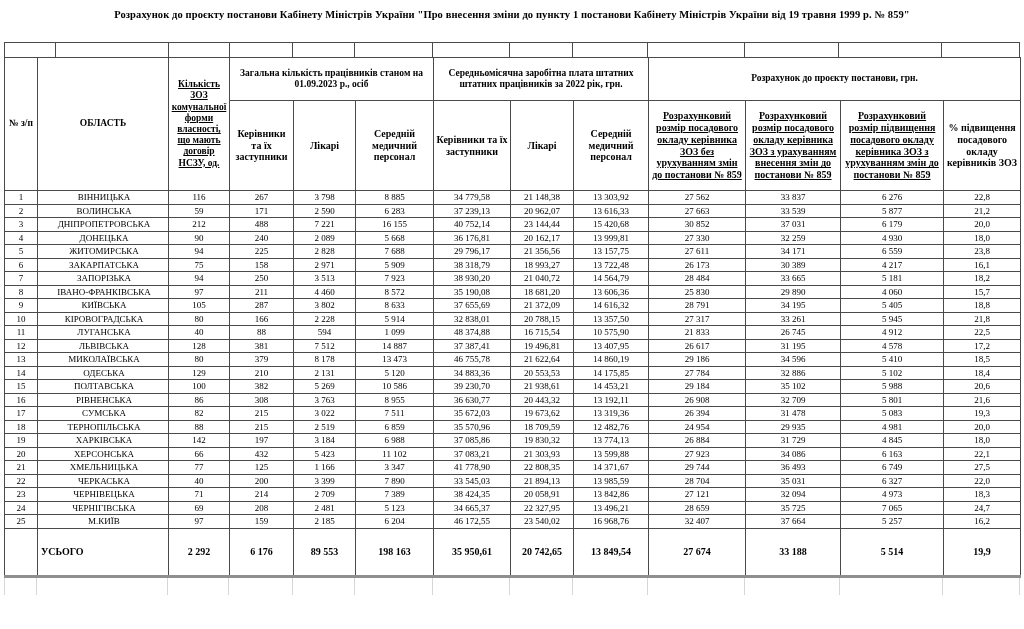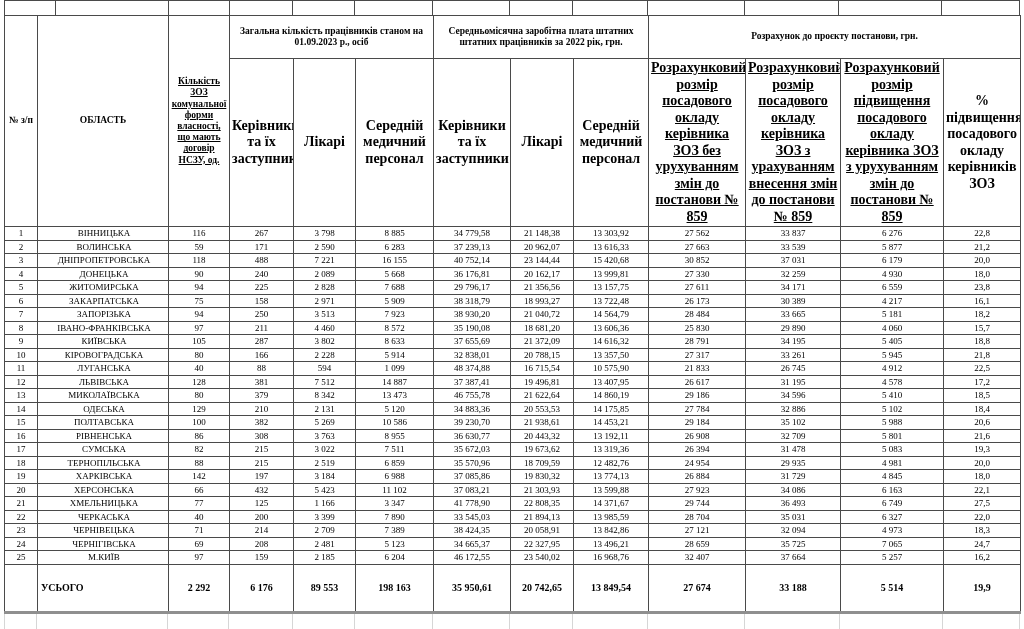--- a/index.html
+++ b/index.html
@@ -9,37 +9,38 @@
   .title { height: 42px; padding-top: 9px; text-align: center; font-weight: bold; font-size: 10.5px; letter-spacing: 0.1px; }
 
   .grid-strip { margin-left: 4px; width: 1016px; height: 15px; display: flex; border: 1px solid #4a4a4a; border-bottom: none; }
   .grid-strip div { height: 100%; border-right: 1px solid #4a4a4a; }
   .grid-strip div:last-child { border-right: none; }
 
   table { margin-left: 4px; width: 1016px; border-collapse: collapse; table-layout: fixed; border: 1px solid #4a4a4a; border-bottom: 3px solid #8f8f8f; }
   th, td { border: 1px solid #4a4a4a; text-align: center; vertical-align: middle; overflow: hidden; }
   thead th { font-weight: bold; padding: 1px 2px; line-height: 1.18; }
   tr.group-row th { height: 43px; font-size: 9.5px; }
-  tr.sub-row th { height: 90px; font-size: 14px; }
+  tr.sub-row th { height: 90px; font-size: 10px; }
   th.small { font-size: 8.8px; text-decoration: underline; }
   th.tiny { font-size: 8.5px; }
   tbody td { height: 13.5px; font-size: 9px; white-space: nowrap; padding: 0 1px; }
   td.oblast { text-align: center; padding-left: 3px; }
   tfoot td { height: 48px; font-weight: bold; font-size: 10px; white-space: nowrap; }
   tfoot td.oblast { text-align: left; padding-left: 3px; }
 
   .stubs { margin-left: 4px; width: 1016px; height: 17px; display: flex; }
   .stubs div { height: 100%; border-right: 1px solid #d6d6d6; }
   .stubs div:first-child { border-left: 1px solid #d6d6d6; }
 </style>
 </head>
 <body>
 
 <div>
 
+  <div class="title">Розрахунок до проєкту постанови Кабінету Міністрів України "Про внесення зміни до пункту 1 постанови Кабінету Міністрів України від 19 травня 1999 р. № 859"</div>
 
   <div class="grid-strip">
     <div style="width:51px"></div>
     <div style="width:113px"></div>
     <div style="width:61px"></div>
     <div style="width:64px"></div>
     <div style="width:62px"></div>
     <div style="width:78px"></div>
     <div style="width:77px"></div>
     <div style="width:63px"></div>
@@ -115,21 +116,21 @@
           <td>20 962,07</td>
           <td>13 616,33</td>
           <td>27 663</td>
           <td>33 539</td>
           <td>5 877</td>
           <td>21,2</td>
         </tr>
         <tr>
           <td>3</td>
           <td class="oblast">ДНІПРОПЕТРОВСЬКА</td>
-          <td>118</td>
+          <td>212</td>
           <td>488</td>
           <td>7 221</td>
           <td>16 155</td>
           <td>40 752,14</td>
           <td>23 144,44</td>
           <td>15 420,68</td>
           <td>30 852</td>
           <td>37 031</td>
           <td>6 179</td>
           <td>20,0</td>
@@ -267,21 +268,21 @@
           <td>26 617</td>
           <td>31 195</td>
           <td>4 578</td>
           <td>17,2</td>
         </tr>
         <tr>
           <td>13</td>
           <td class="oblast">МИКОЛАЇВСЬКА</td>
           <td>80</td>
           <td>379</td>
-          <td>8 342</td>
+          <td>8 178</td>
           <td>13 473</td>
           <td>46 755,78</td>
           <td>21 622,64</td>
           <td>14 860,19</td>
           <td>29 186</td>
           <td>34 596</td>
           <td>5 410</td>
           <td>18,5</td>
         </tr>
         <tr>

